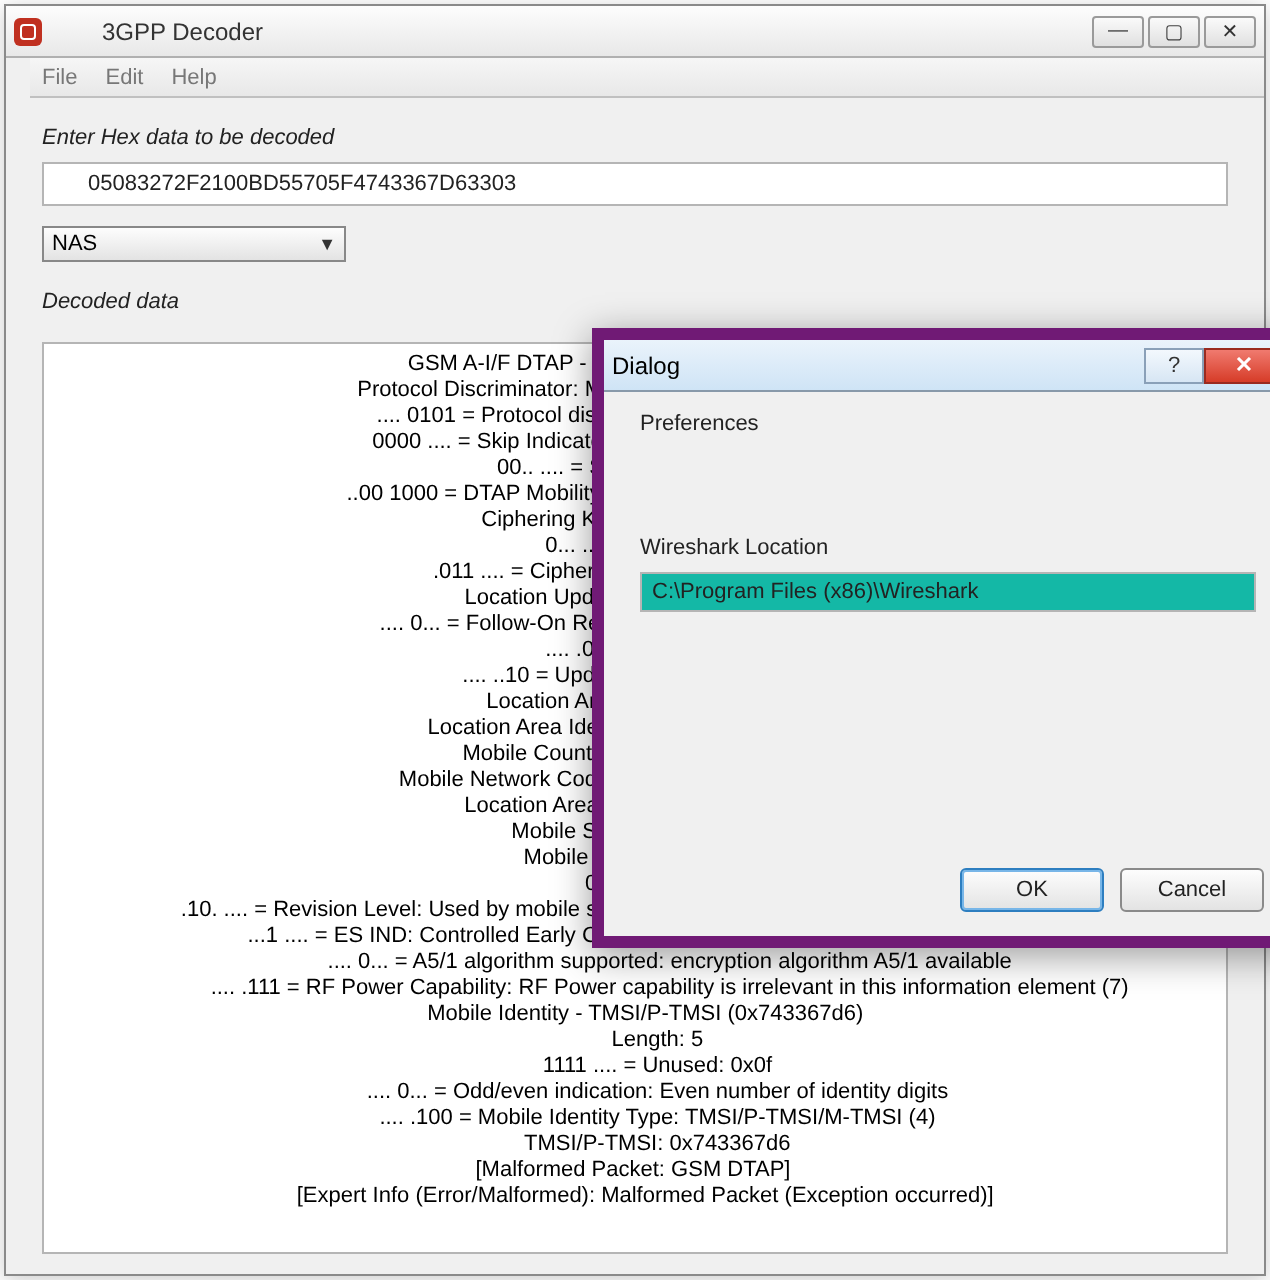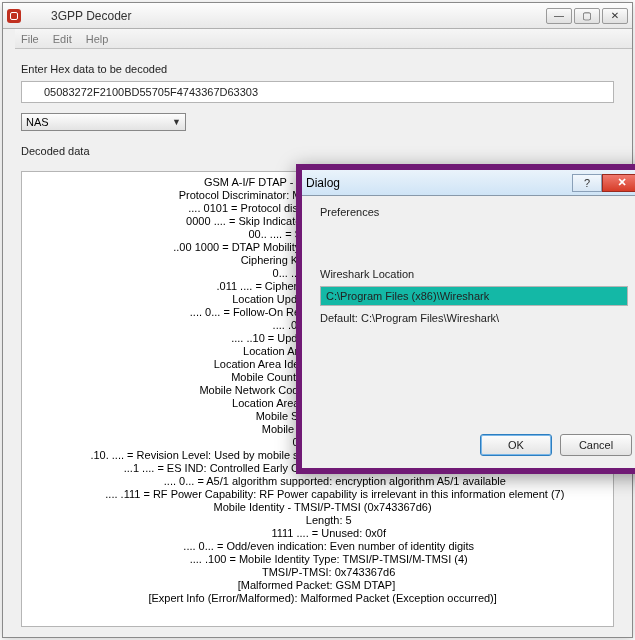--- a/index.html
+++ b/index.html
@@ -59,36 +59,36 @@
     background: linear-gradient(#f6f6f6, #e8e8e8);
     border-bottom: 1px solid #c0c0c0;
     display: flex; align-items: center;
     padding: 0 6px;
     gap: 14px;
     color: #777;
     font-size: 11px;
     margin-left: 12px;
   }
   .content { padding: 10px 18px; flex:1; display:flex; flex-direction:column; overflow:hidden;}
-  .label { color:#222; font-size:11px; margin: 4px 0 6px;}
+  .label { color:#222; font-size:11px; margin: 4px 0 6px; font-style: italic;}
   .text-input {
     width: 100%;
     border: 1px solid #b5b5b5;
     background:#fff;
     padding: 4px 22px;
     font-size: 11px;
     font-family: inherit;
     color:#222;
   }
   .input-row{margin-bottom:10px;}
   .radio-row{display:flex;align-items:center;gap:4px;margin:4px 0 6px;}
   .radio-row label{display:flex;align-items:center;gap:3px;margin-right:10px;color:#222;}
   .radio-row input{margin:0;}
   .select{
-    width:165px;
+    width:152px;
     border:1px solid #888;
     background:linear-gradient(#fdfdfd,#e3e3e3);
     padding:2px 4px;
     font-size:11px;
     display:flex;justify-content:space-between;align-items:center;
   }
   .select .chev{font-size:9px;color:#333;}
   .decoded-box{
     flex:1;
     border:1px solid #b5b5b5;
@@ -222,19 +222,18 @@
     <div class="title">Dialog</div>
     <div class="dlg-controls">
       <div class="dlg-btn">?</div>
       <div class="dlg-btn close">✕</div>
     </div>
   </div>
   <div class="dlg-body">
     <div class="dlg-heading">Preferences</div>
     <div class="dlg-label">Wireshark Location</div>
     <input class="dlg-input" value="C:\Program Files (x86)\Wireshark" style="">
-    <div class="dlg-default">Default: C:\Program Files\Wireshark\</div>
   </div>
   <div class="dlg-buttons">
     <div class="push-btn default">OK</div>
     <div class="push-btn">Cancel</div>
   </div>
 </div>
 
 </body></html>

